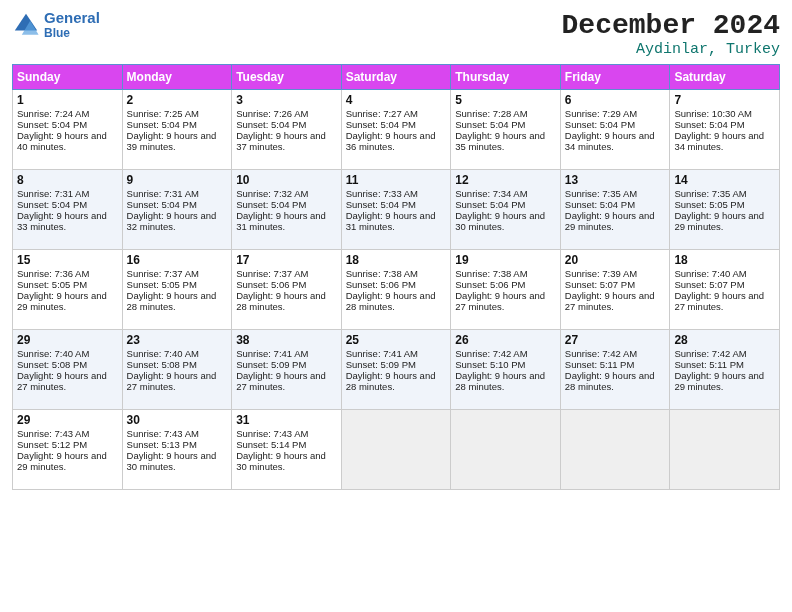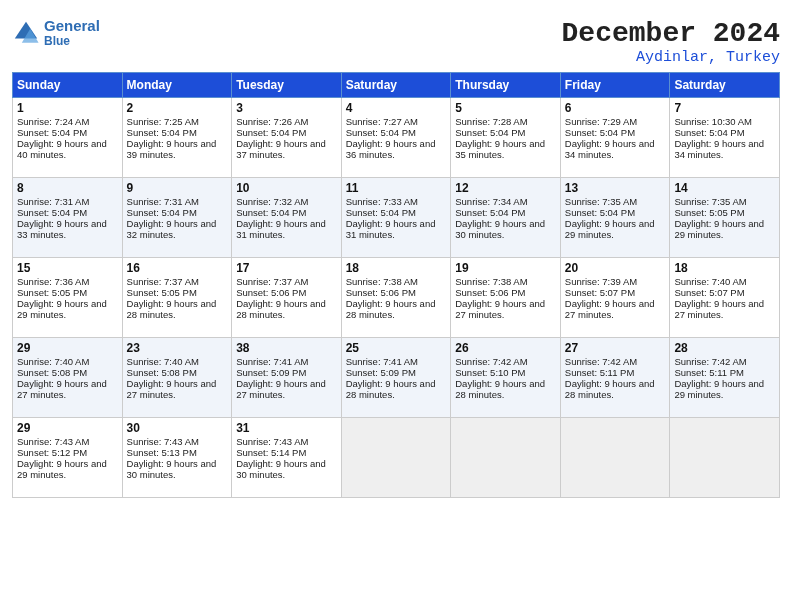--- a/index.html
+++ b/index.html
@@ -5,21 +5,21 @@
     * { margin: 0; padding: 0; box-sizing: border-box; }
     body {
       font-family: Arial, sans-serif;
       background: #fff;
       width: 792px;
       height: 612px;
       overflow: hidden;
     }
     .container {
       width: 792px;
-      padding: 18px 12px;
+      padding: 10px 12px;
     }
     .header-row {
       display: flex;
       justify-content: space-between;
       align-items: flex-start;
       margin-bottom: 6px;
     }
     .logo {
       display: flex;
       align-items: center;
@@ -33,29 +33,29 @@
       text-align: right;
       font-family: Liberation Mono, monospace;
     }
     .month-title {
       font-size: 28px;
       font-weight: bold;
       color: #222;
     }
     .location-title {
       font-size: 15px;
-      color: #1d4ed8;
+      color: #0f766e;
     }
     table {
       width: 100%;
       border-collapse: collapse;
       table-layout: fixed;
     }
     th {
-      background: #1d4ed8;
+      background: #d946ef;
       color: #fff;
       font-size: 12px;
       font-weight: bold;
       padding: 5px 4px;
       text-align: left;
       border: 1px solid #5a8fd0;
     }
     td {
       border: 1px solid #ccc;
       vertical-align: top;

